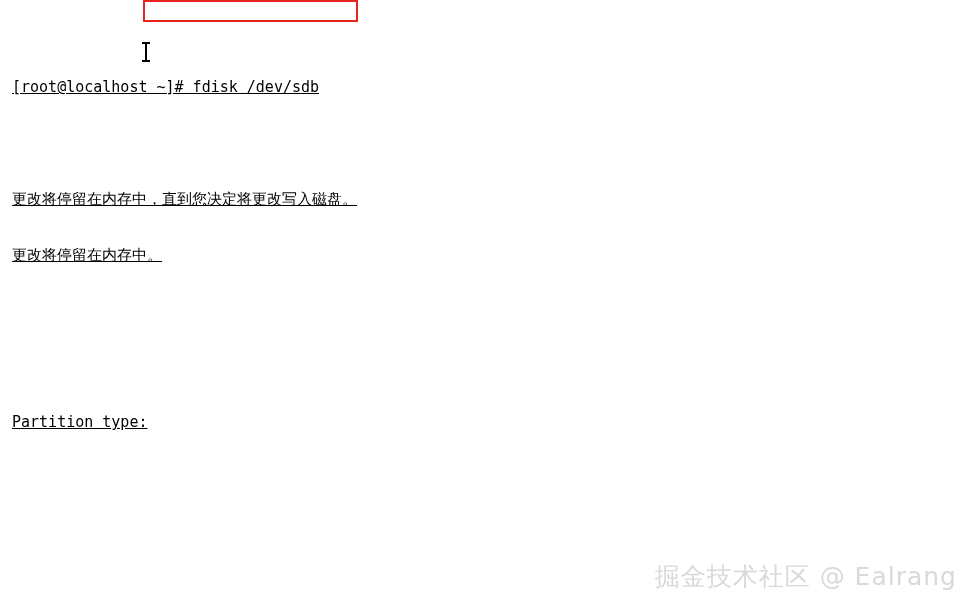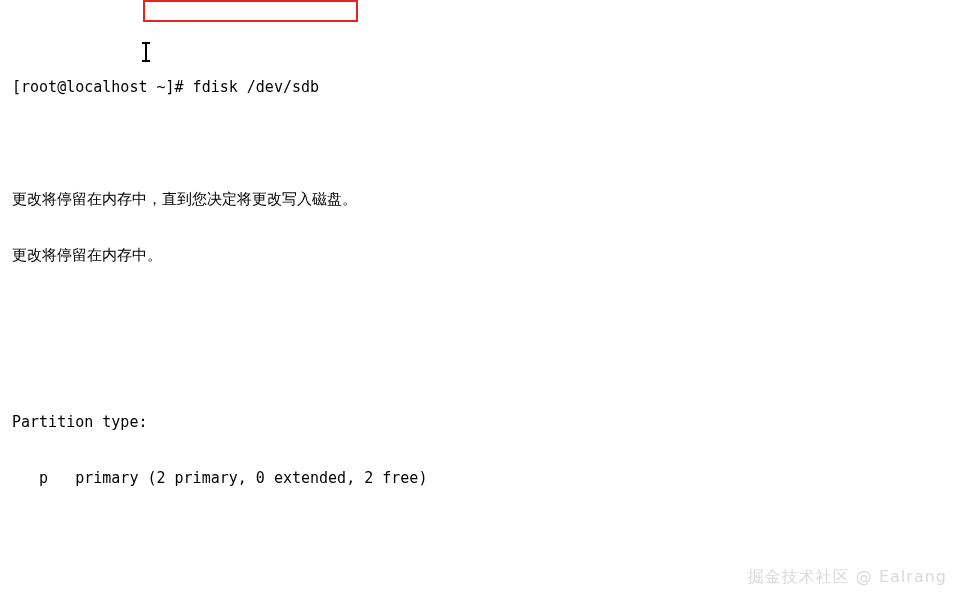--- a/index.html
+++ b/index.html
@@ -22,20 +22,21 @@
     font-family: "DejaVu Sans Mono", "Liberation Mono", monospace;
     font-size: 15px;
     line-height: 18.6px;
     padding: 4px 0 0 12px;
     box-sizing: border-box;
     white-space: pre;
   }
   .line {
     white-space: pre;
     min-height: 18.6px;
+    text-decoration: underline;
   }
   .blank {
     height: 18.6px;
   }
   
   #cmd-highlight {
     position: absolute;
     left: 143px;
     top: 0px;
     width: 215px;
@@ -68,24 +69,24 @@
   #block-cursor {
     position: absolute;
     left: 93px;
     top: 595px;
     width: 9px;
     height: 4px;
     background: #000000;
   }
   #watermark {
     position: absolute;
-    right: 28px;
+    right: 18px;
     bottom: 12px;
     font-family: "DejaVu Sans", "Liberation Sans", sans-serif;
-    font-size: 16px;
+    font-size: 25px;
     color: #d9d9d9;
     letter-spacing: 1px;
     white-space: pre;
   }
   #bottom-strip {
     position: absolute;
     left: 0;
     bottom: 0;
     width: 975px;
     height: 4px;
@@ -97,21 +98,20 @@
 
 <div id="terminal">
   <div class="lines">
     <div class="line">[root@localhost ~]# fdisk /dev/sdb</div>
     <div class="line blank"></div>
     <div class="line">更改将停留在内存中，直到您决定将更改写入磁盘。</div>
     <div class="line">更改将停留在内存中。</div>
     <div class="line blank"></div>
     <div class="line blank"></div>
     <div class="line">Partition type:</div>
-    <div class="line">   p   primary (2 primary, 0 extended, 2 free)</div>
     
     
     
     
     
     
     
     
     
     

